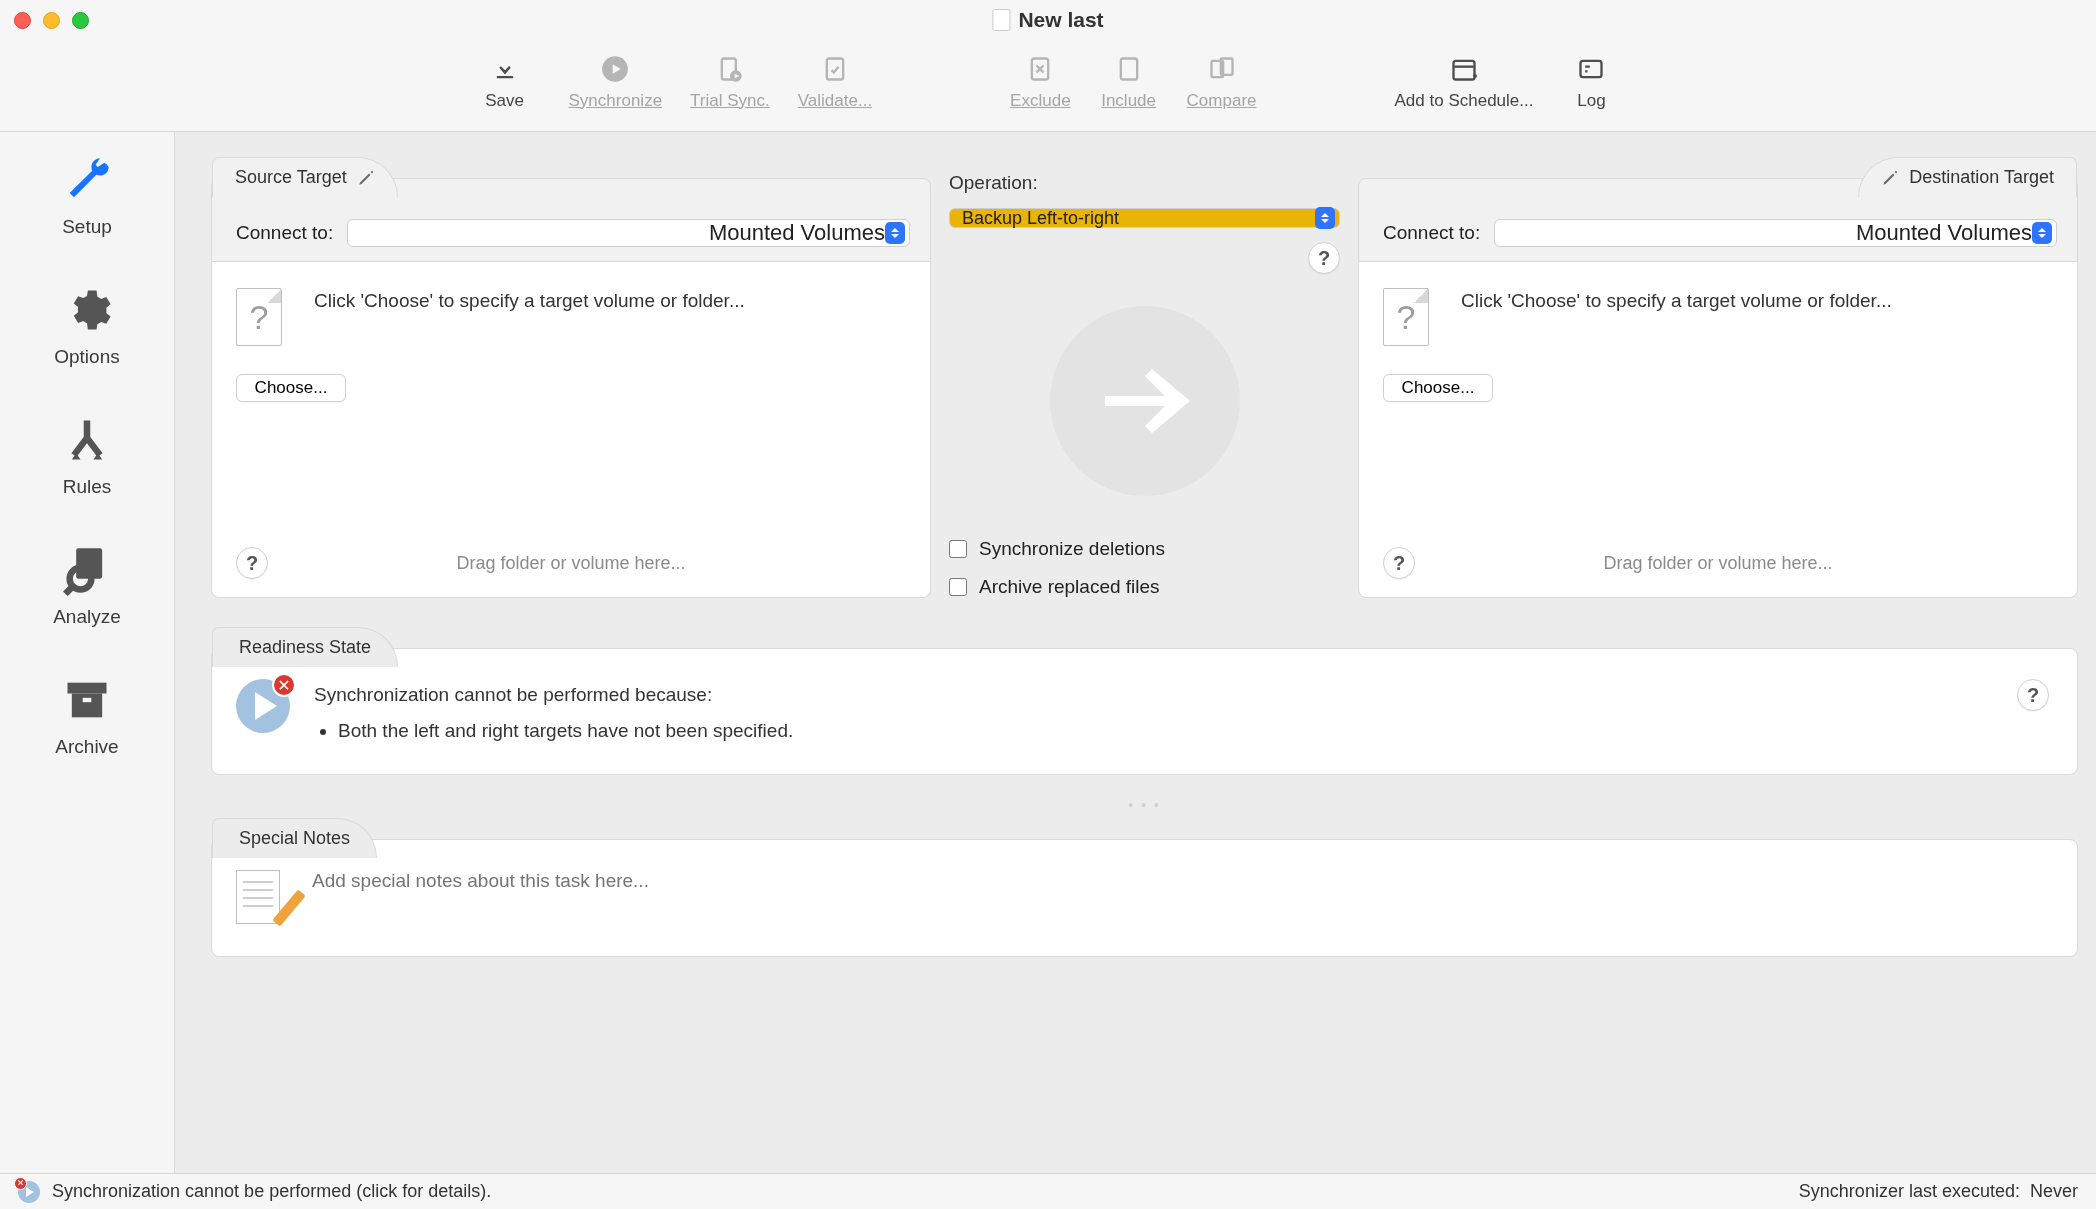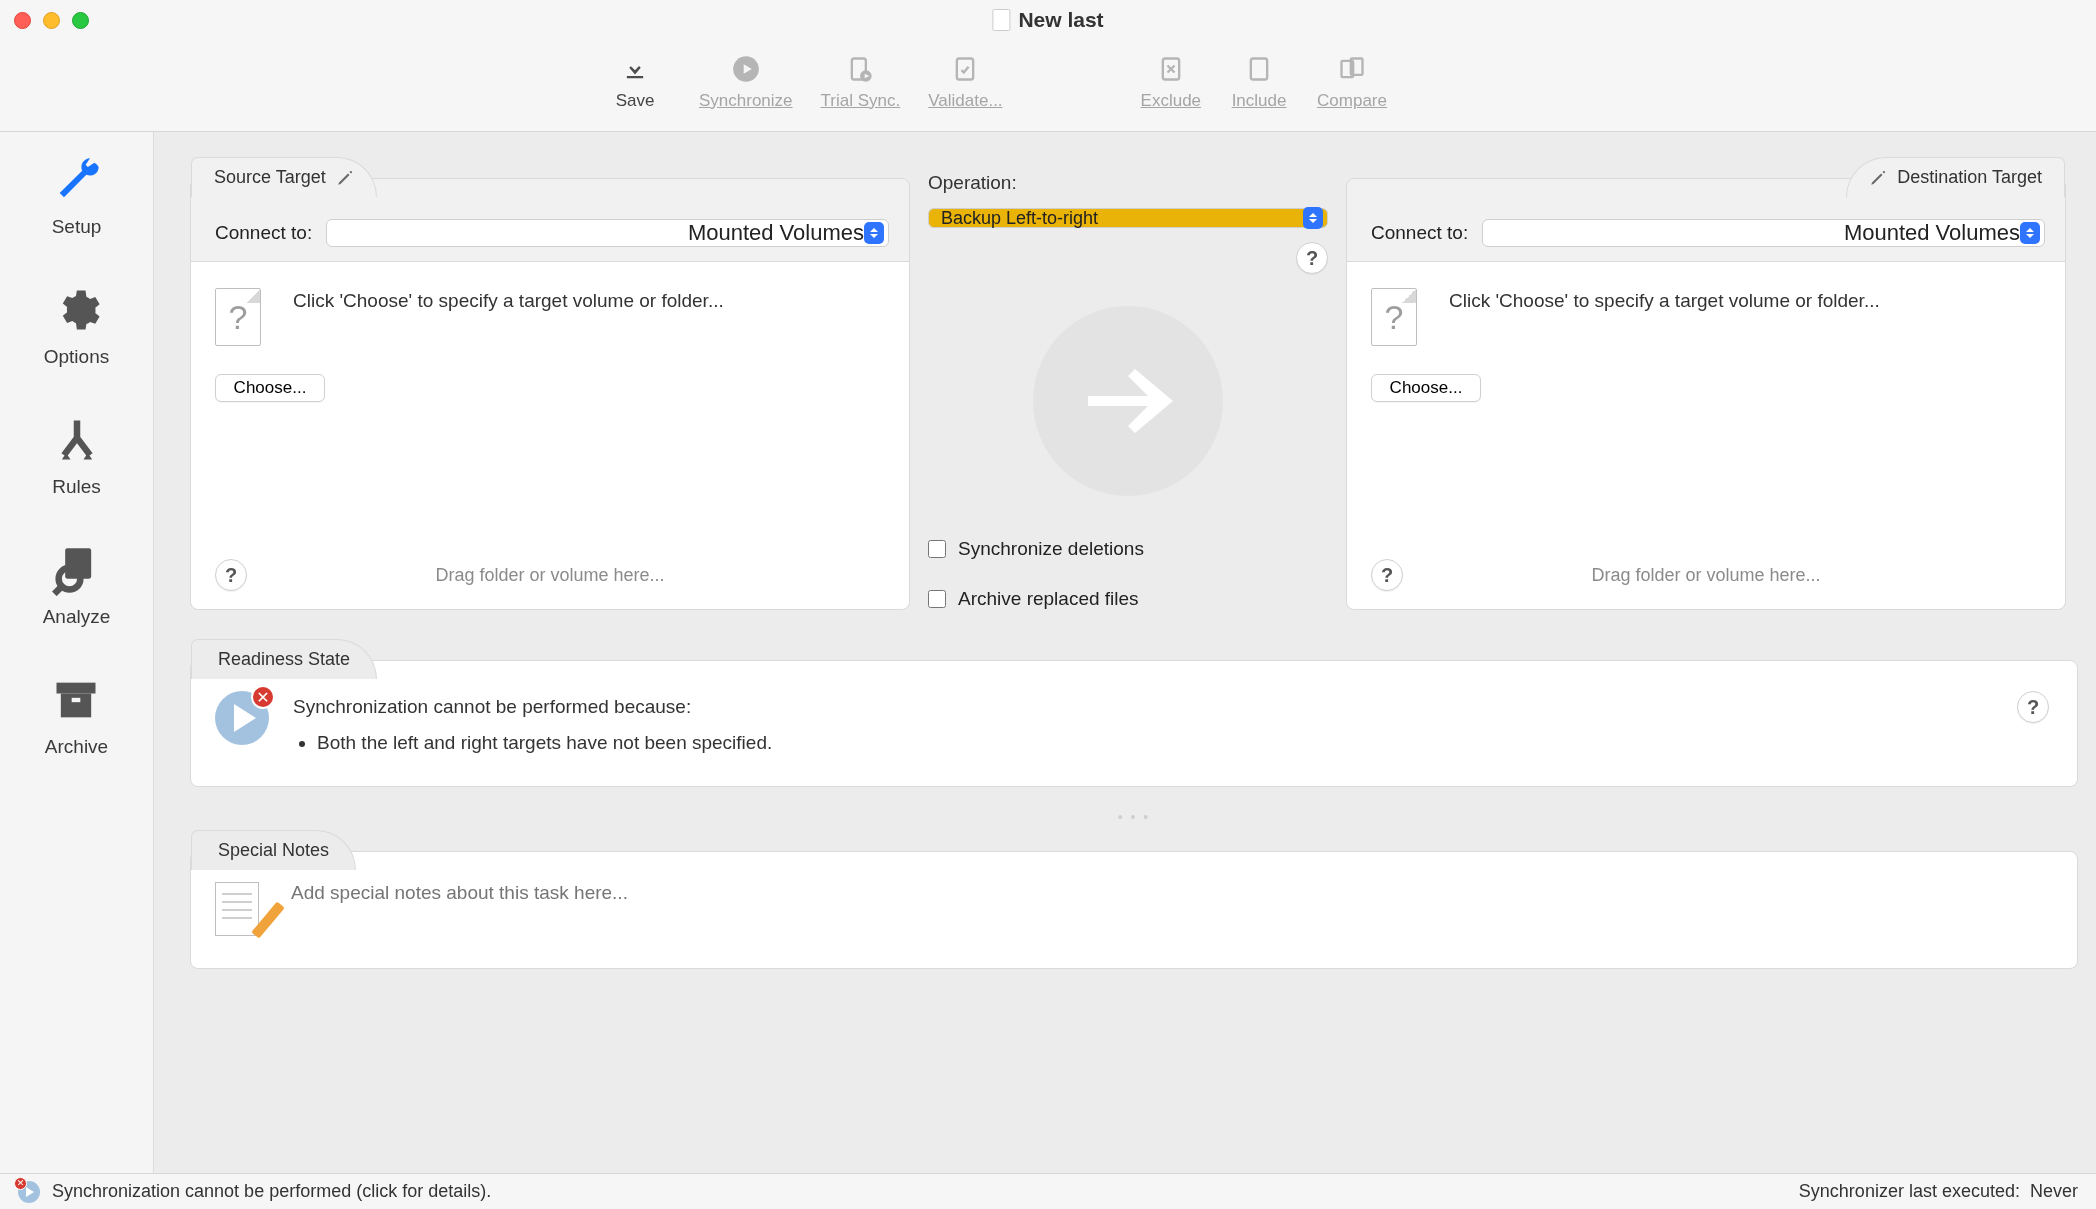--- a/index.html
+++ b/index.html
@@ -59,21 +59,21 @@
   }
   .tool.disabled { color: #a5a5a5; text-decoration: underline; }
   .tool .ticon { width: 28px; height: 28px; fill: #4d4d4d; }
   .tool.disabled .ticon { fill: #b5b5b5; }
 
   
   .main { flex: 1; display: flex; min-height: 0; }
 
   
   .sidebar {
-    width: 154px; background: #f5f5f5;
+    width: 175px; background: #f5f5f5;
     border-right: 1px solid #dcdcdc;
     display: flex; flex-direction: column; align-items: center;
     padding-top: 22px; gap: 46px;
   }
   .side-item {
     display: flex; flex-direction: column; align-items: center; gap: 10px;
     font-size: 19px; color: #3a3a3a; cursor: pointer;
   }
   .side-item.active .side-icon { fill: #1874ff; }
   .side-icon { width: 52px; height: 52px; fill: #555; }
@@ -183,21 +183,21 @@
     border: 1px solid #cfcfcf; border-radius: 6px;
     background: #eab308; display: flex; align-items: center;
     padding: 0 4px 0 12px; font-size: 18px; justify-content: space-between;
   }
   .big-arrow-circle {
     width: 190px; height: 190px; border-radius: 50%;
     background: #e3e3e3; display: flex; align-items: center; justify-content: center;
     align-self: center; margin: 18px 0 28px 0;
   }
   .big-arrow-circle svg { width: 120px; height: 120px; fill: #fff; }
-  .op-checks { display: flex; flex-direction: column; gap: 28px; font-size: 19px; }
+  .op-checks { display: flex; flex-direction: column; gap: 16px; font-size: 19px; }
   .op-check { display: flex; align-items: center; gap: 12px; }
   .op-check input { width: 18px; height: 18px; }
 
   
   .readiness-panel, .notes-panel {
     position: relative;
     background: #fff; border: 1px solid #dadada; border-radius: 8px;
     padding: 30px 24px 26px 24px;
   }
   .panel-tab {
@@ -347,20 +347,37 @@
         <svg class="ticon" viewBox="0 0 24 24">
             <rect x="3" y="5" width="10" height="14" rx="1" fill="none" stroke="#b5b5b5" stroke-width="2"></rect>
             <rect x="11" y="3" width="10" height="14" rx="1" fill="none" stroke="#b5b5b5" stroke-width="2"></rect>
           </svg>
         <span>Compare</span>
       </div>
     </div>
 
     <div class="tool-sep"></div>
 
+    <div class="tool-group">
+      <div class="tool">
+        <svg class="ticon" viewBox="0 0 24 24">
+            <rect x="3" y="5" width="18" height="16" rx="2" fill="none" stroke="#4d4d4d" stroke-width="2"></rect>
+            <path d="M3 10h18" stroke="#4d4d4d" stroke-width="2"></path>
+            <path d="M20 18h3M21.5 16.5v3" stroke="#4d4d4d" stroke-width="2"></path>
+          </svg>
+        <span>Add to Schedule...</span>
+      </div>
+      <div class="tool">
+        <svg class="ticon" viewBox="0 0 24 24">
+            <rect x="3" y="5" width="18" height="14" rx="2" fill="none" stroke="#4d4d4d" stroke-width="2"></rect>
+            <path d="M7 10h4M7 14h2" stroke="#4d4d4d" stroke-width="2"></path>
+          </svg>
+        <span>Log</span>
+      </div>
+    </div>
   </div>
 </div>
 
 <div class="main">
 
   <div class="sidebar">
     <div class="side-item active">
       <svg class="side-icon" viewBox="0 0 24 24">
           <path d="M22 6a4 4 0 0 1-5.7 3.6L6 20l-2-2L14.4 7.7A4 4 0 0 1 18 2l-2 3 1 1 3-2a4 4 0 0 1 2 2z"></path>
         </svg>

